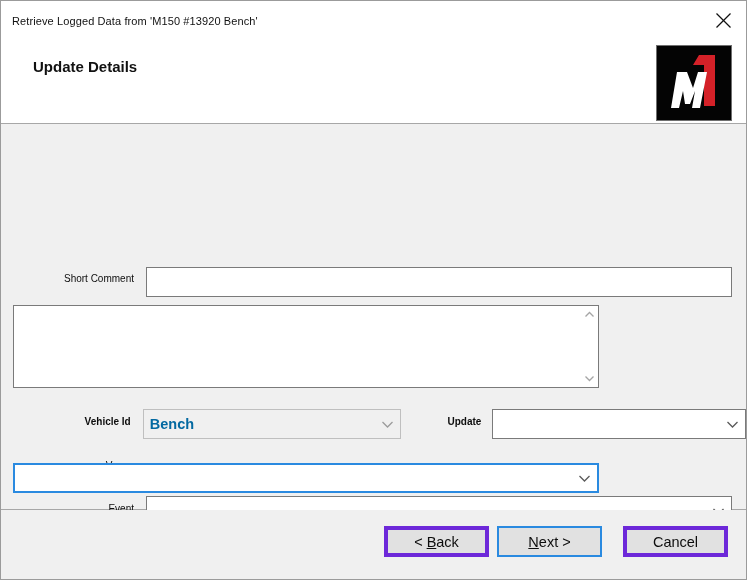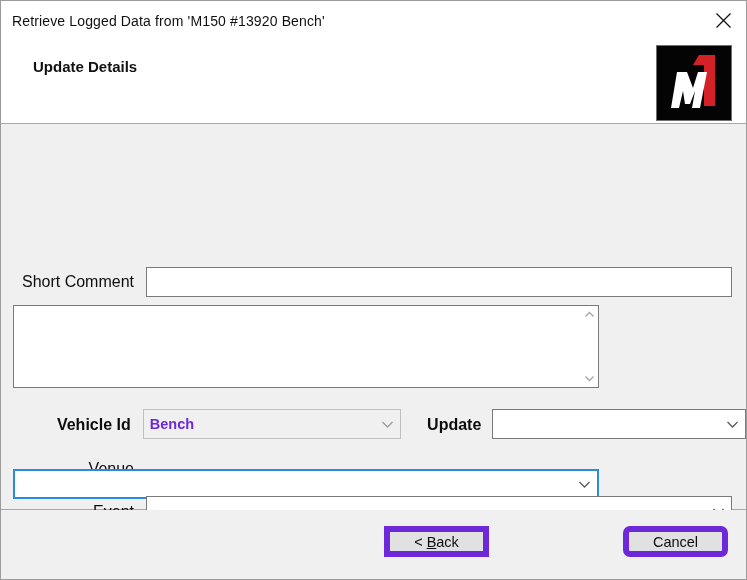--- a/index.html
+++ b/index.html
@@ -27,21 +27,21 @@
   
   .titlebar {
     position: relative;
     height: 40px;
     flex: 0 0 40px;
     background: #ffffff;
     display: flex;
     align-items: center;
   }
   .title-text {
-    font-size: 14px;
+    font-size: 11px;
     color: #111111;
     padding-left: 11px;
     white-space: nowrap;
     letter-spacing: 0.01em;
   }
   .close-btn {
     position: absolute;
     right: 0;
     top: 0;
     width: 46px;
@@ -99,21 +99,21 @@
   .row {
     position: absolute;
     left: 0;
     right: 0;
     display: flex;
     align-items: flex-start;
   }
   .lbl {
     width: 133px;
     text-align: right;
-    font-size: 16px;
+    font-size: 10px;
     color: #0d0d0d;
     padding-right: 0px;
     box-sizing: border-box;
     white-space: nowrap;
     line-height: 1;
   }
 
   
   .tbox {
     box-sizing: border-box;
@@ -144,21 +144,21 @@
     border: 1px solid #bfbfbf;
   }
   .combo-value {
     flex: 1 1 auto;
     font-size: 14.5px;
     color: #0d0d0d;
     padding-left: 6px;
     white-space: nowrap;
     overflow: hidden;
   }
-  .combo.disabled .combo-value { color: #6d28d9; }
+  .combo.disabled .combo-value { color: #0369a1; }
   .combo-arrow {
     flex: 0 0 auto;
     width: 26px;
     display: flex;
     align-items: center;
     justify-content: center;
   }
   .combo-arrow svg { display: block; }
 
   
@@ -197,21 +197,21 @@
     display: flex;
     align-items: center;
     justify-content: center;
   }
   .sb-btn svg { display: block; }
 
   
   .btn {
     box-sizing: border-box;
     background: #e1e1e1;
-    border: 6px solid #6d28d9;
+    border: 4px solid #6d28d9;
     font-family: "Liberation Sans", sans-serif;
     font-size: 14.5px;
     color: #0d0d0d;
     display: flex;
     align-items: center;
     justify-content: center;
     cursor: default;
     white-space: nowrap;
   }
   .btn.default {
@@ -226,21 +226,21 @@
     background: #f0f0f0;
   }
   .footer .btn {
     position: absolute;
     width: 105px;
     height: 31px;
     top: 16px;
   }
   #btn-back   { left: 383px; }
   #btn-next   { left: 496px; }
-  #btn-cancel { left: 622px; border-radius: 7px; }
+  #btn-cancel { left: 622px; }
 </style>
 </head>
 <body>
 
 <div class="dialog">
 
   <div class="titlebar">
     <div class="title-text">Retrieve Logged Data from 'M150 #13920 Bench'</div>
     <div class="close-btn">
       <span>
@@ -350,18 +350,21 @@
         </div>
       </div>
     </div>
 
   </div>
 
   <div class="footer">
     <div class="btn" id="btn-back">
       <span>&lt; <u>B</u>ack</span>
     </div>
+    <div class="btn default" id="btn-next">
+      <span><u>N</u>ext &gt;</span>
+    </div>
     <div class="btn" id="btn-cancel">
       <span>Cancel</span>
     </div>
   </div>
 
 </div>
 
 </body></html>

